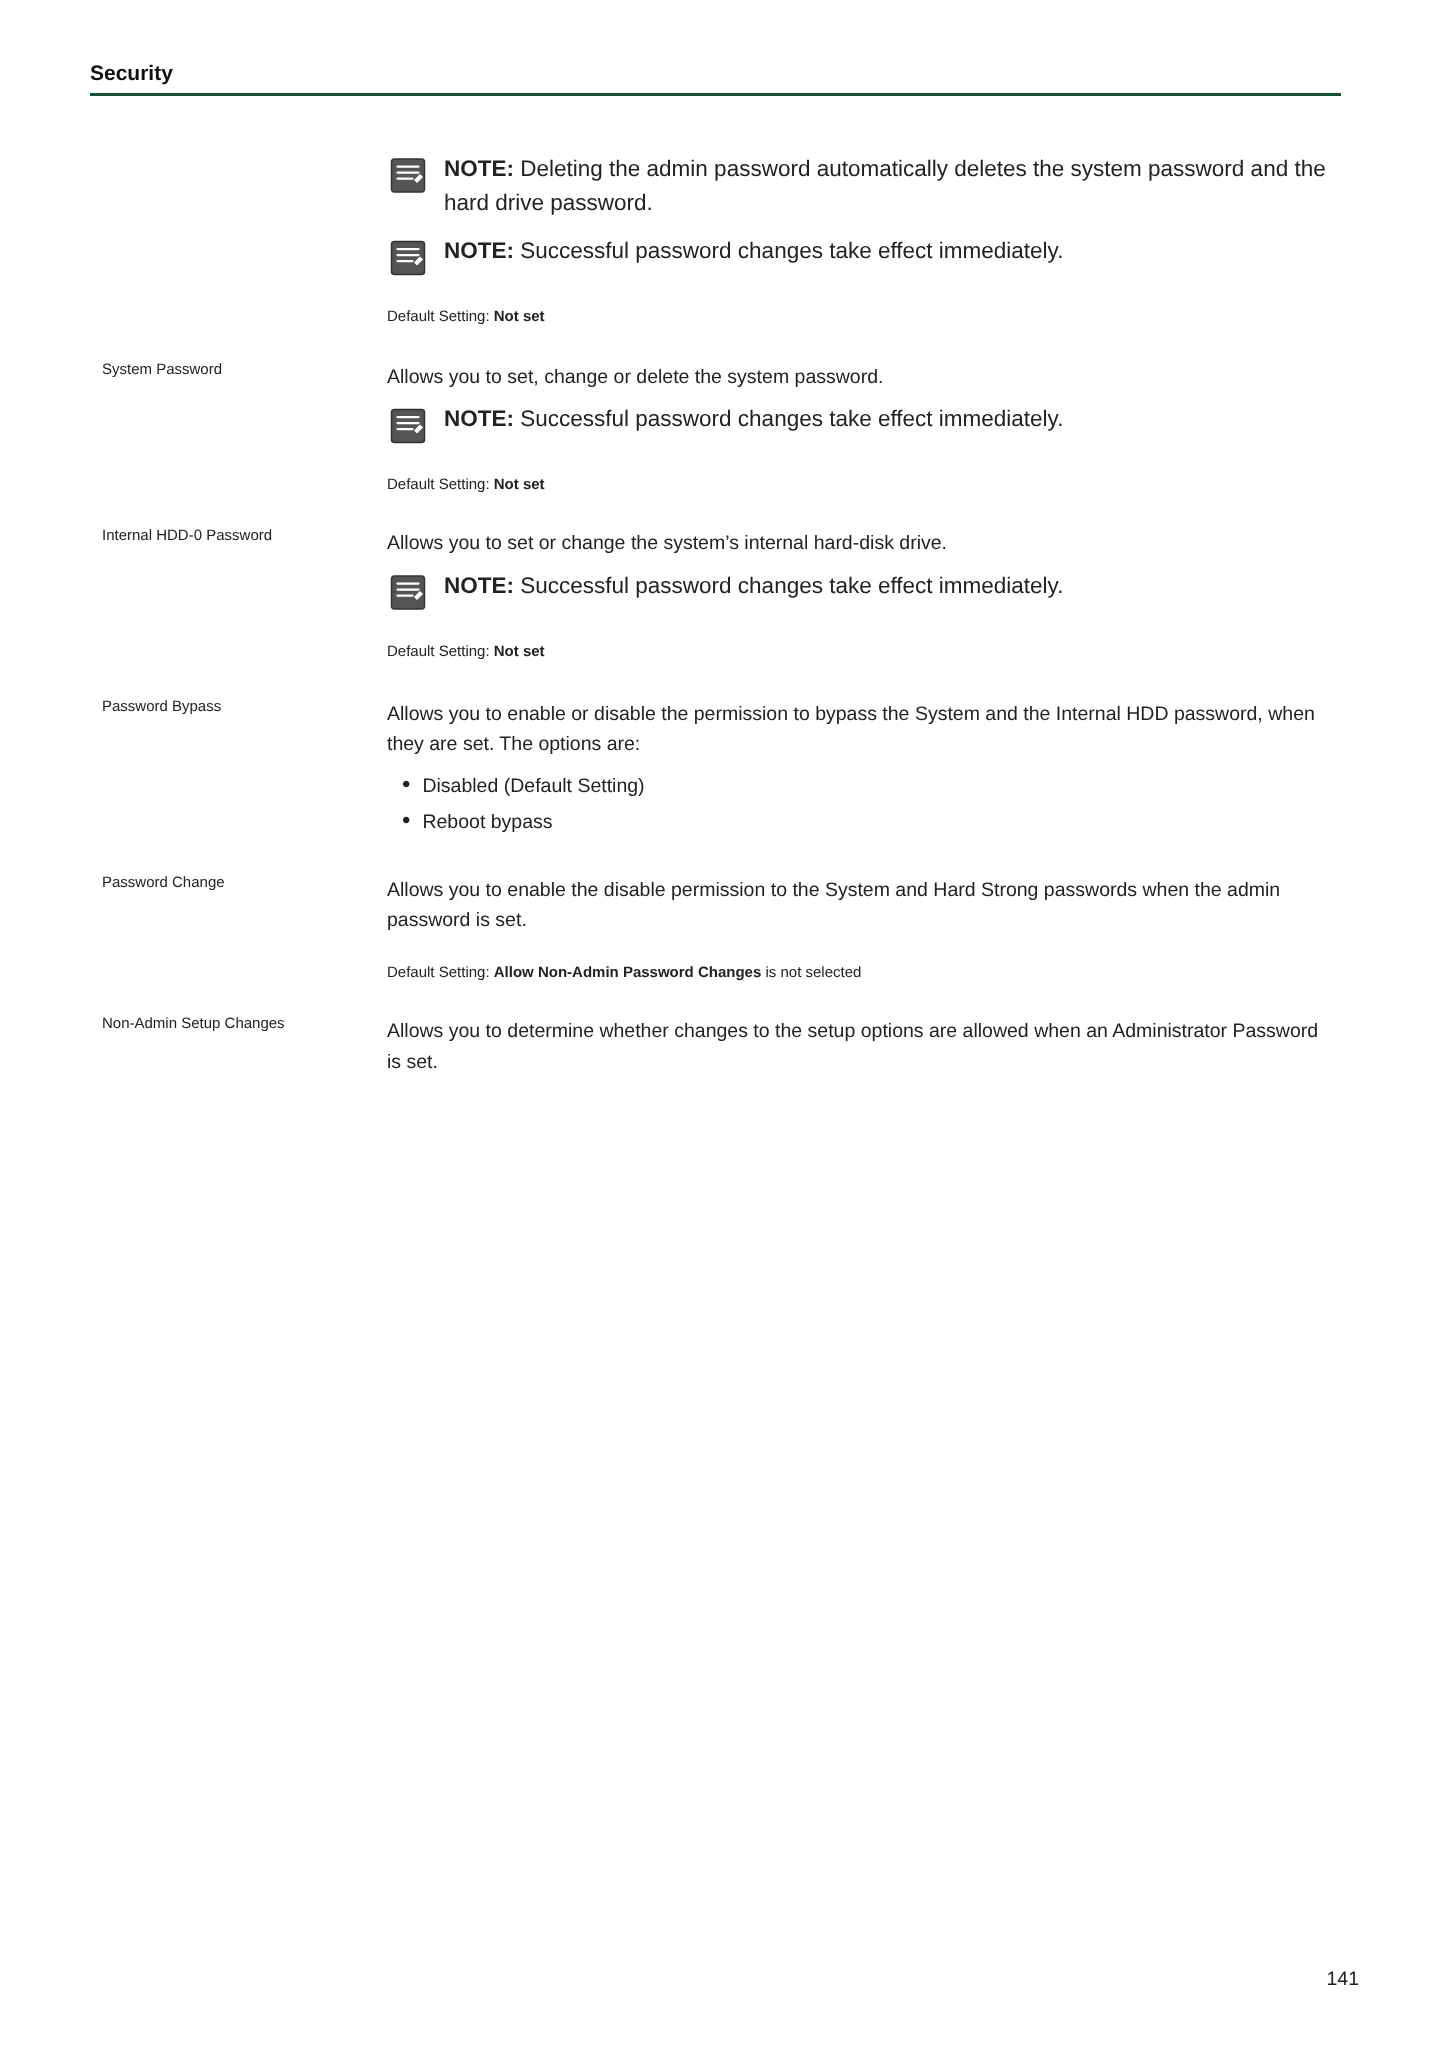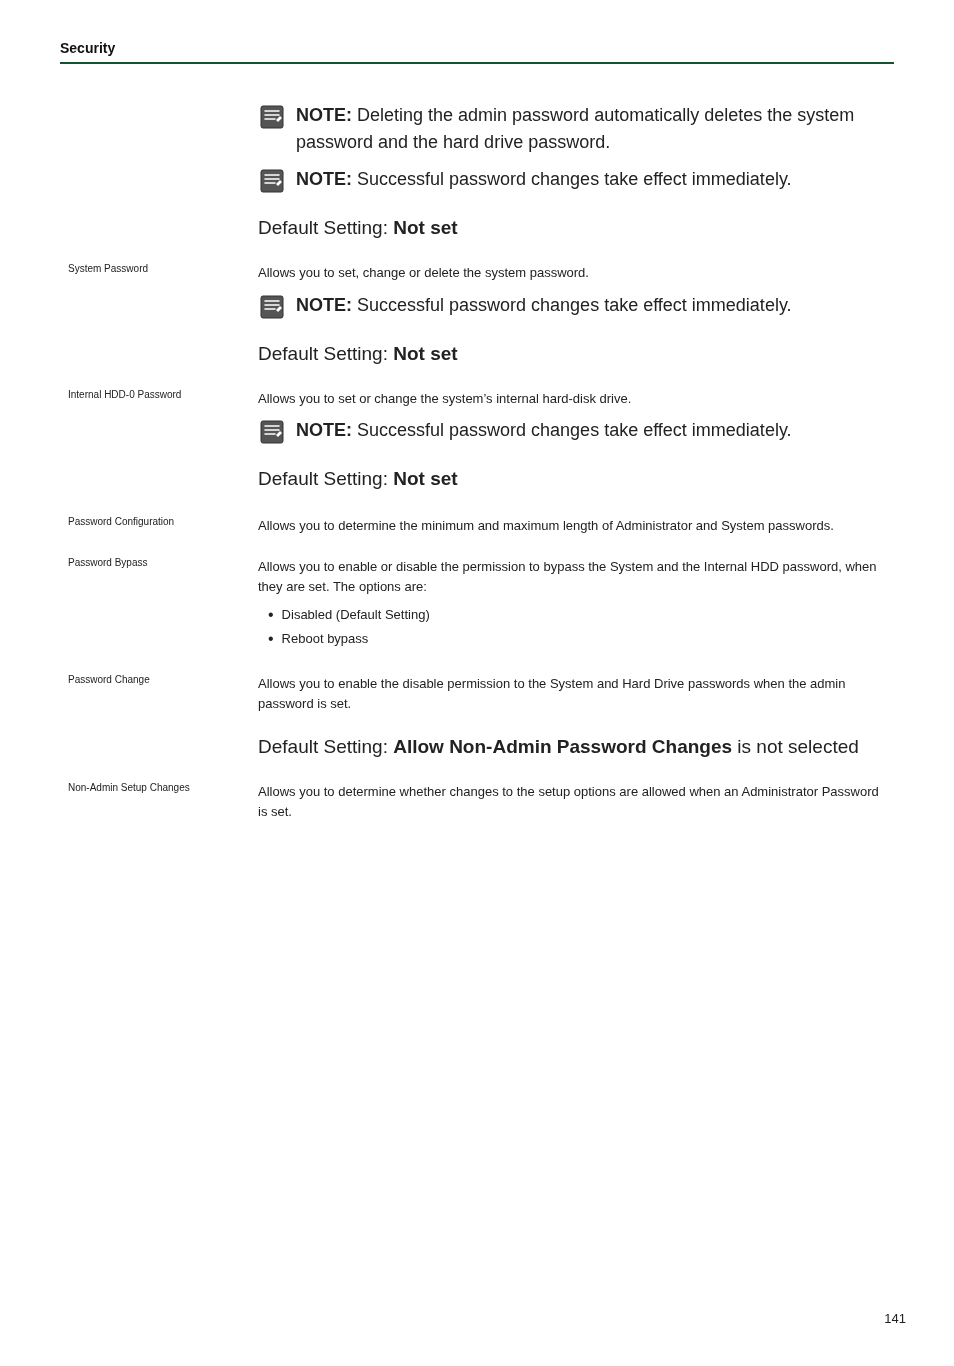--- a/index.html
+++ b/index.html
@@ -67,32 +67,32 @@
       height: 28px;
       margin-top: 1px;
     }
 
     .note-icon svg {
       width: 28px;
       height: 28px;
     }
 
     .note-text {
-      font-size: 18px;
+      font-size: 15px;
       line-height: 1.5;
       color: #222;
     }
 
     .note-text .note-label {
       font-weight: bold;
     }
 
     .default-setting {
       margin-top: 18px;
-      font-size: 19px;
+      font-size: 10px;
     }
 
     .default-setting strong {
       font-weight: bold;
     }
 
     .bullet-list {
       list-style: none;
       margin: 6px 0 0 10px;
     }
@@ -186,42 +186,36 @@
       <path d="M7 8 L21 8 M7 12 L21 12 M7 16 L17 16" stroke="#fff" stroke-width="1.5" stroke-linecap="round" fill="none"></path>
       <path d="M18 17 L22 13 L24 15 L20 19 Z" fill="#fff"></path>
     </svg></div>
           <div class="note-text"><span class="note-label">NOTE:</span> Successful password changes take effect immediately.</div>
         </div>
           <div class="default-setting">Default Setting: <strong>Not set</strong></div>
         </td>
       </tr>
       <tr class="row-separator"></tr>
       <tr class="row-separator"></tr>
-      <tr>
-        <td class="label-col" style="vertical-align: top;">Password Configuration</td>
-        <td class="desc-col">
-          <div>Allows you to determine the minimum and maximum length of Administrator and System passwords.</div>
-        </td>
-      </tr>
       <tr class="row-separator"></tr>
       <tr>
         <td class="label-col" style="vertical-align: top;">Password Bypass</td>
         <td class="desc-col">
           <div style="margin-bottom: 8px;">Allows you to enable or disable the permission to bypass the System and the Internal HDD password, when they are set. The options are:</div>
           <ul class="bullet-list">
             <li>Disabled (Default Setting)</li>
             <li>Reboot bypass</li>
           </ul>
         </td>
       </tr>
       <tr class="row-separator"></tr>
       <tr>
         <td class="label-col" style="vertical-align: top;">Password Change</td>
         <td class="desc-col">
-          <div style="margin-bottom: 6px;">Allows you to enable the disable permission to the System and Hard Drive passwords when the admin password is set.</div>
+          <div style="margin-bottom: 6px;">Allows you to enable the disable permission to the System and Hard Strong passwords when the admin password is set.</div>
           <div class="default-setting">Default Setting: <strong>Allow Non-Admin Password Changes</strong> is not selected</div>
         </td>
       </tr>
       <tr class="row-separator"></tr>
       <tr>
         <td class="label-col" style="vertical-align: top;">Non-Admin Setup Changes</td>
         <td class="desc-col">
           <div>Allows you to determine whether changes to the setup options are allowed when an Administrator Password is set.</div>
         </td>
       </tr>

